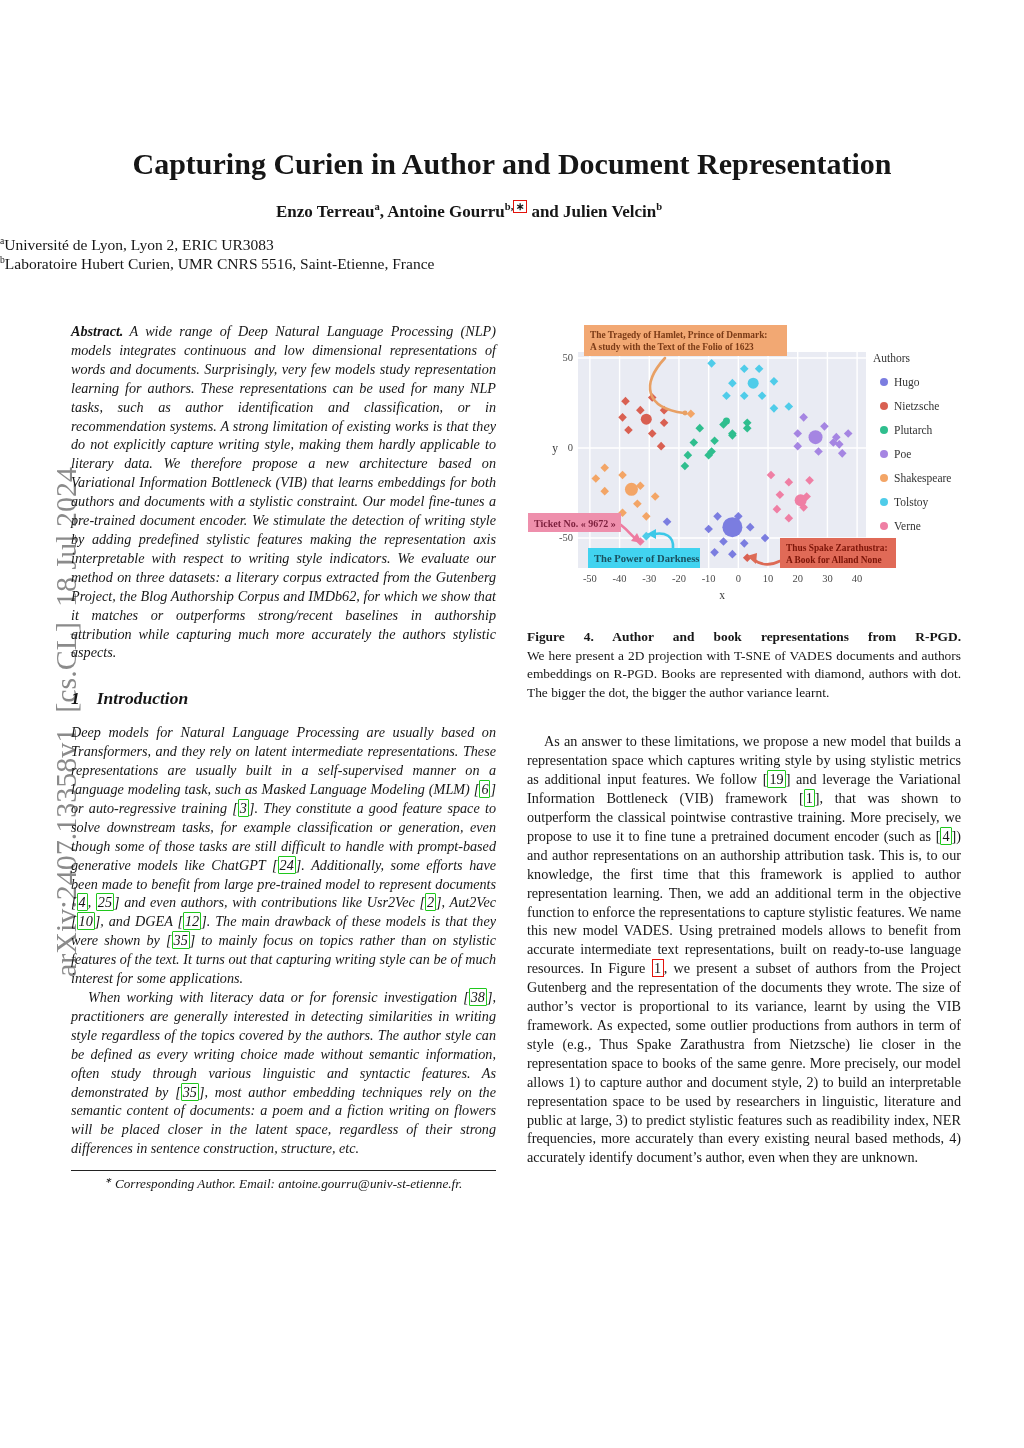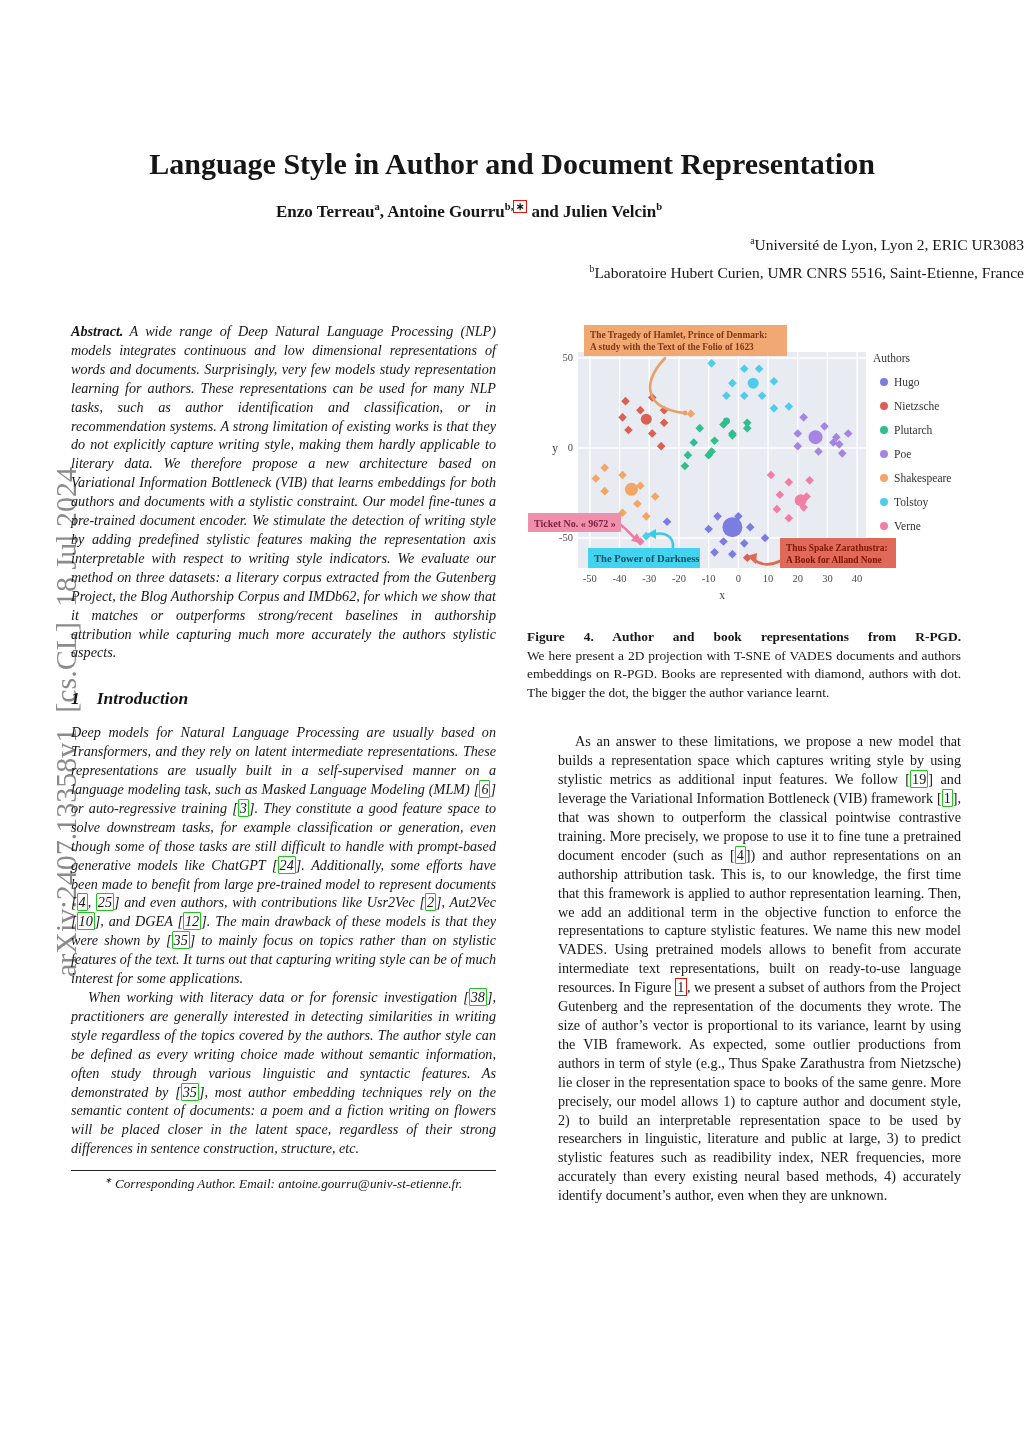--- a/index.html
+++ b/index.html
@@ -5,59 +5,59 @@
   html,body{margin:0;padding:0;background:#ffffff;}
   .page{position:relative;width:1024px;height:1448px;background:#ffffff;overflow:hidden;
         font-family:"Liberation Serif",serif;color:#161616;}
   .arxiv-strip{position:absolute;left:-295px;top:717px;width:660px;height:40px;
         transform:rotate(-90deg);text-align:center;font-size:30px;color:#8b8b8b;
         white-space:pre;font-family:"Liberation Serif",serif;}
   .title{position:absolute;top:147px;left:0;width:1024px;margin:0;text-align:center;
         font-size:30px;font-weight:bold;}
   .authors{position:absolute;top:202px;left:0;width:938px;text-align:center;
         font-size:17px;font-weight:bold;}
-  .affil{position:absolute;left:0;width:1024px;text-align:right;font-size:15.5px;}
+  .affil{position:absolute;left:0;width:1024px;text-align:left;font-size:15.5px;}
   .affil-a{top:236px;}
-  .affil-b{top:264px;}
+  .affil-b{top:255px;}
   sup{font-size:0.62em;vertical-align:super;line-height:0;}
   .col-left{position:absolute;left:71px;top:322px;width:425px;font-style:italic;}
   .col-right{position:absolute;left:527px;top:320px;width:434px;}
   p.body{margin:0;text-align:justify;font-size:14.2px;line-height:18.9px;}
   p.indent{text-indent:17px;}
   .abstract b{margin-right:6px;}
   h2.section{margin:26px 0 14px 0;font-size:17.5px;font-weight:bold;}
   h2.section .sec-num{margin-right:17px;}
   .cite{border:1.4px solid #1fc71c;padding:0 1px;border-radius:1px;}
   .refbox{border:1.4px solid #e3120b;padding:0 1.5px;}
   .footnote-rule{margin-top:12px;border-top:1.2px solid #222222;width:425px;height:0;}
   p.footnote{margin:4px 0 0 0;font-size:13.2px;text-align:center;line-height:17px;}
   .figure{width:434px;height:292px;}
   .figure svg{display:block;}
   .caption{margin-top:16px;}
   .caption-bold{display:block;font-weight:bold;font-size:13.4px;line-height:18.6px;
         text-align:justify;text-align-last:justify;}
   .caption-rest{display:block;font-size:13.4px;line-height:18.6px;text-align:justify;margin:0;}
-  .col-right p.body{margin-top:30px;margin-left:31px;}
+  .col-right p.body{margin-top:30px;}
   
   text.tick{font-size:10.5px;fill:#4a4a4a;font-family:"Liberation Serif",serif;}
   text.axlab{font-size:11.5px;fill:#3a3a3a;font-family:"Liberation Serif",serif;}
   text.legend-title{font-size:11.5px;fill:#333333;font-family:"Liberation Serif",serif;}
   text.legend-label{font-size:11.5px;fill:#333333;font-family:"Liberation Serif",serif;}
   text.ann{font-family:"Liberation Serif",serif;font-weight:bold;}
 </style>
 </head>
 <body>
 
 <div class="page">
 
   <div class="arxiv-strip">
     <span>arXiv:2407.13358v1  [cs.CL]  18 Jul 2024</span>
   </div>
 
-  <h1 class="title">Language Style in Author and Document Representation</h1>
+  <h1 class="title">Capturing Curien in Author and Document Representation</h1>
 
   <div class="authors">Enzo Terreau<sup>a</sup>, Antoine Gourru<sup>b,</sup><sup><span class="refbox">∗</span></sup> and Julien Velcin<sup>b</sup></div>
 
   <div class="affil affil-a"><sup>a</sup>Université de Lyon, Lyon 2, ERIC UR3083</div>
   <div class="affil affil-b"><sup>b</sup>Laboratoire Hubert Curien, UMR CNRS 5516, Saint-Etienne, France</div>
 
   <div class="col-left">
     <p class="body abstract">
       <b>Abstract.</b><span>A wide range of Deep Natural Language Processing (NLP) models integrates continuous and low dimensional representations of words and documents. Surprisingly, very few models study representation learning for authors. These representations can be used for many NLP tasks, such as author identification and classification, or in recommendation systems. A strong limitation of existing works is that they do not explicitly capture writing style, making them hardly applicable to literary data. We therefore propose a new architecture based on Variational Information Bottleneck (VIB) that learns embeddings for both authors and documents with a stylistic constraint. Our model fine-tunes a pre-trained document encoder. We stimulate the detection of writing style by adding predefined stylistic features making the representation axis interpretable with respect to writing style indicators. We evaluate our method on three datasets: a literary corpus extracted from the Gutenberg Project, the Blog Authorship Corpus and IMDb62, for which we show that it matches or outperforms strong/recent baselines in authorship attribution while capturing much more accurately the authors stylistic aspects.</span>
     </p>

